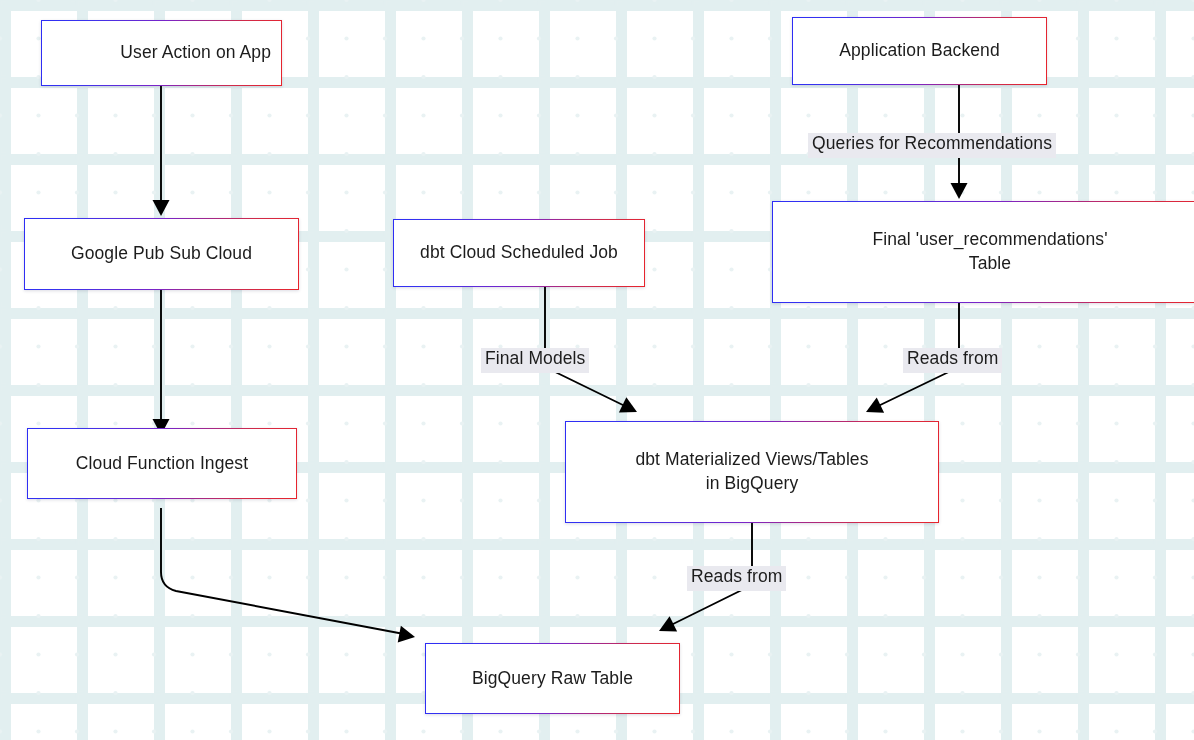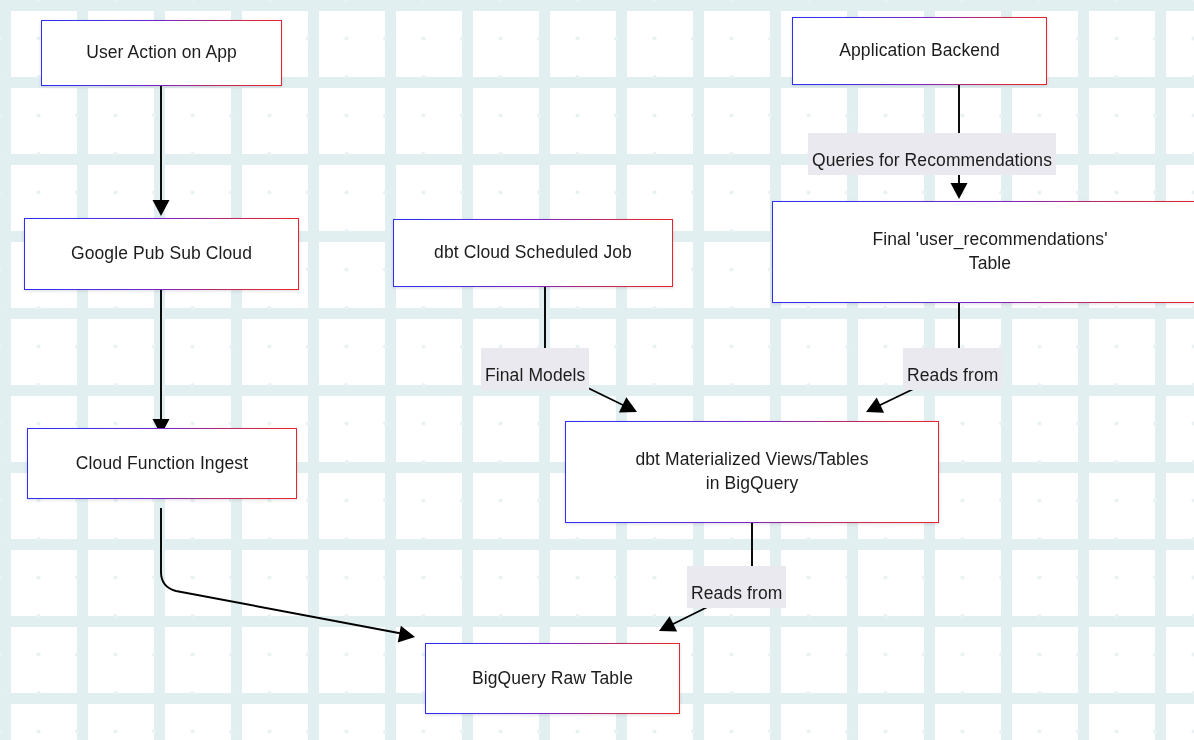--- a/index.html
+++ b/index.html
@@ -68,21 +68,21 @@
     white-space: pre-line;
   }
 
   .edge-label {
     position: absolute;
     background: #e9e9ef;
     color: #1c1c1c;
     font-size: 17.5px;
     line-height: 1.25;
     letter-spacing: 0.1px;
-    padding: 17px 4px 3px 4px;
+    padding: 0 4px 3px 4px;
     white-space: nowrap;
     z-index: 4;
   }
 </style>
 </head>
 <body>
 
 <div id="canvas">
 
   <svg id="grid-layer" viewBox="0 0 1194 740" preserveAspectRatio="none" aria-hidden="true">
@@ -121,30 +121,30 @@
         <polygon points="0,0 -16,-8.5 -16,8.5" transform="translate(161,435) rotate(90)"></polygon>
         <polygon points="0,0 -16,-8.5 -16,8.5" transform="translate(959,199) rotate(90)"></polygon>
         <polygon points="0,0 -16,-8.5 -16,8.5" transform="translate(637,412) rotate(26.01678294077379)"></polygon>
         <polygon points="0,0 -16,-8.5 -16,8.5" transform="translate(866,412) rotate(154.24952587268174)"></polygon>
         <polygon points="0,0 -16,-8.5 -16,8.5" transform="translate(659,631) rotate(153.70520992941616)"></polygon>
         <polygon points="0,0 -16,-8.5 -16,8.5" transform="translate(415,637) rotate(10.680333865609947)"></polygon>
       </g>
   </svg>
 
   <div id="nodes-container">
-      <div class="node" style="left: 41px; top: 20px; width: 241px; height: 66px;">
+      <div class="node" style="left: 41px; top: 20px; width: 241px; height: 66px; justify-content: flex-end;">
         <span class="node-label">User Action on App</span>
       </div>
       <div class="node" style="left: 792px; top: 17px; width: 255px; height: 68px;">
         <span class="node-label">Application Backend</span>
       </div>
       <div class="node" style="left: 24px; top: 218px; width: 275px; height: 72px;">
         <span class="node-label">Google Pub Sub Cloud</span>
       </div>
-      <div class="node" style="left: 393px; top: 219px; width: 280px; height: 68px;">
+      <div class="node" style="left: 393px; top: 219px; width: 252px; height: 68px;">
         <span class="node-label">dbt Cloud Scheduled Job</span>
       </div>
       <div class="node" style="left: 772px; top: 201px; width: 436px; height: 102px;">
         <span class="node-label">Final 'user_recommendations'
 Table</span>
       </div>
       <div class="node" style="left: 27px; top: 428px; width: 270px; height: 71px;">
         <span class="node-label">Cloud Function Ingest</span>
       </div>
       <div class="node" style="left: 565px; top: 421px; width: 374px; height: 102px;">

